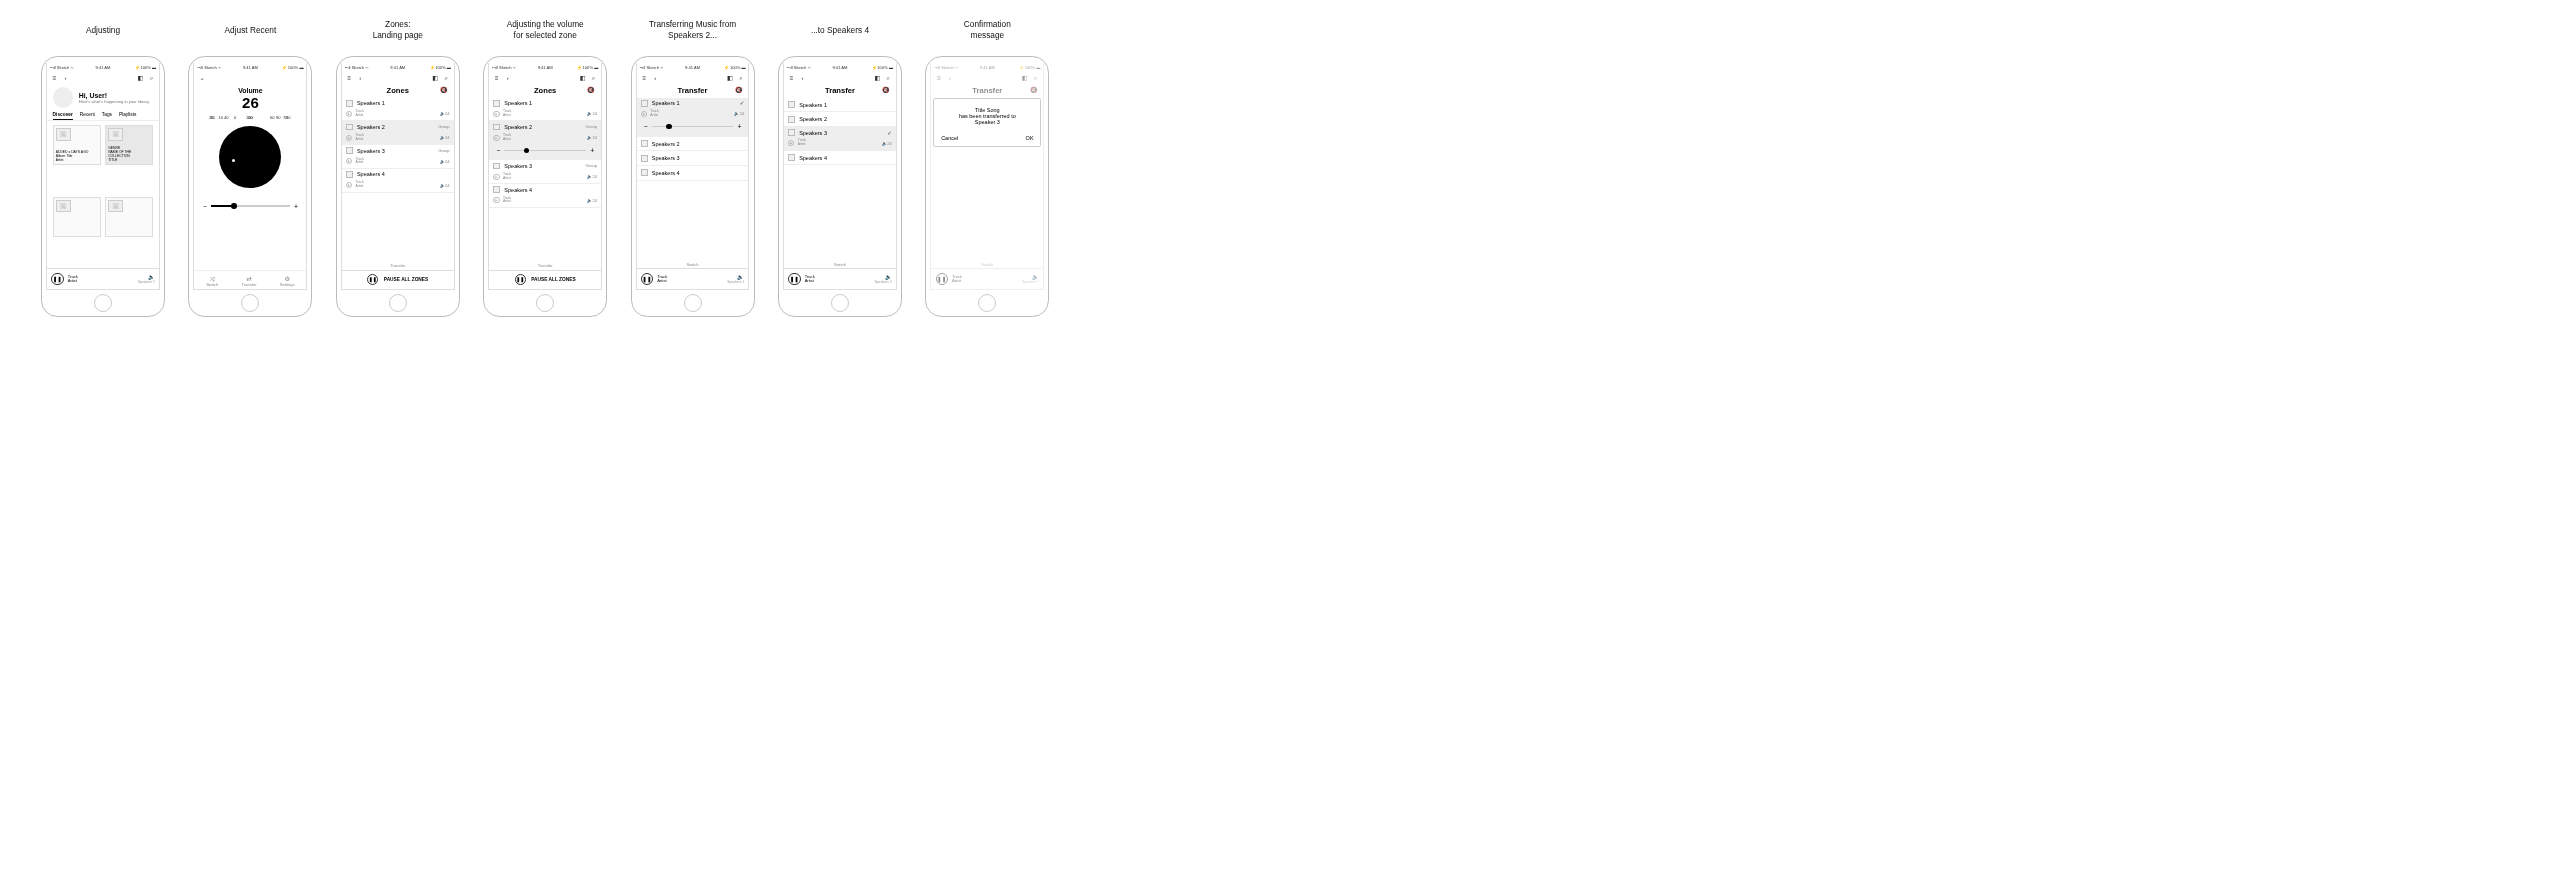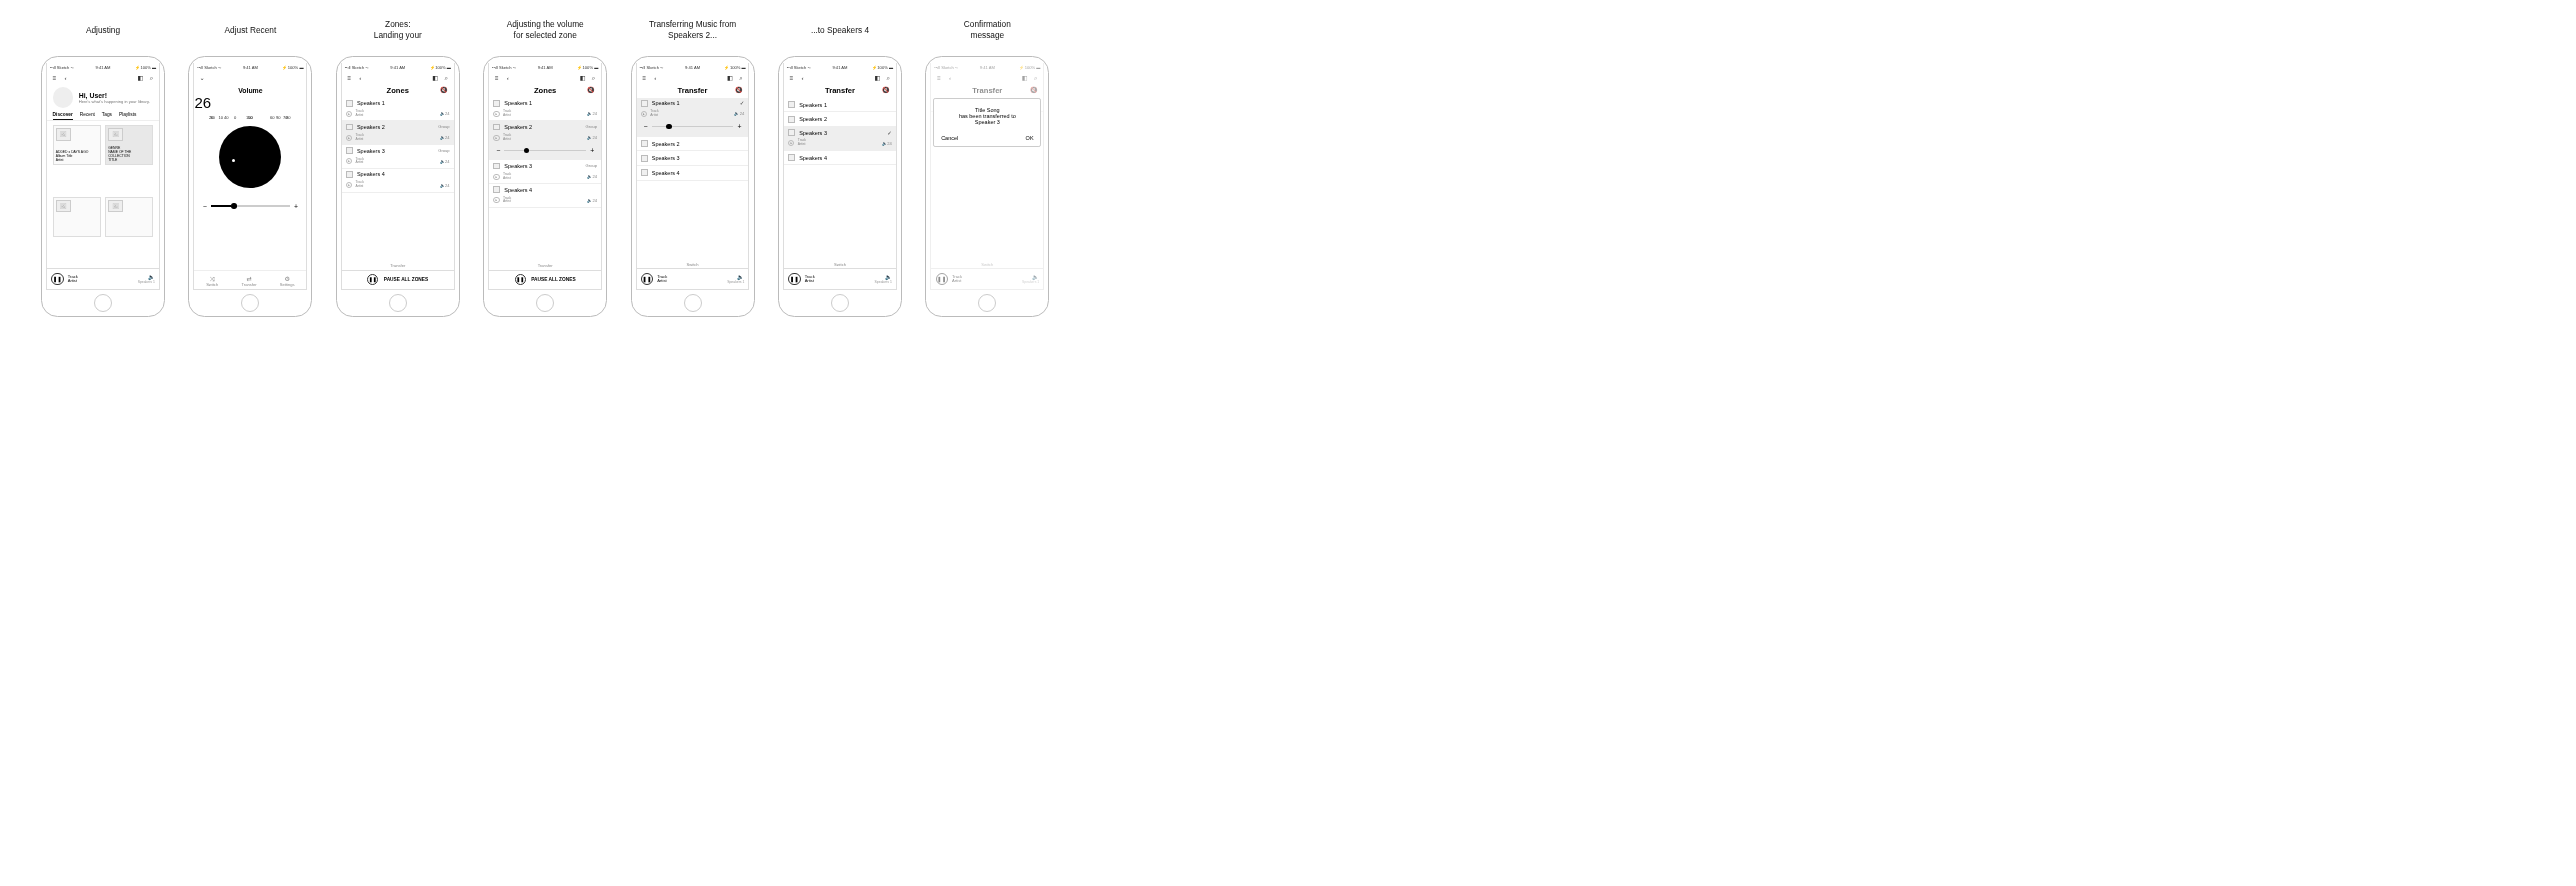--- a/index.html
+++ b/index.html
@@ -40,21 +40,21 @@
   .np { height: 20.6px; border-top: 0.7px solid #ddd; display: flex; align-items: center; padding: 0 4.1px; gap: 4.1px; font-size: 4.1px; }
   .np .pp { width: 12.4px; height: 12.4px; border: 0.7px solid #333; border-radius: 50%; display: flex; align-items: center; justify-content: center; font-size: 5.5px; }
   .np .info { flex: 1; line-height: 1.1; }
   .np .right { text-align: right; color: #999; font-size: 3.4px; }
   .np .vol-ic { font-size: 5.5px; color: #999; }
 
   
   .mini-link { text-align: center; font-size: 4.1px; color: #888; padding: 1.4px 0; }
 
   
-  .vol-big { font-size: 15px; font-weight: 400; }
+  .vol-big { text-align: center; font-size: 15px; font-weight: 700; }
   .vol-label { text-align: center; font-size: 6.9px; font-weight: 600; margin-top: 2.8px; }
   .dial-wrap { position: relative; width: 83px; height: 83px; margin: 4.1px auto 1.4px auto; }
   .dial { width: 62px; height: 62px; background: #000; border-radius: 50%; position: absolute; left: 10.3px; top: 10.3px; }
   .dot { width: 3.4px; height: 3.4px; background: #fff; border-radius: 50%; position: absolute; left: 12.4px; top: 33px; }
   .tick { position: absolute; font-size: 4.1px; color: #333; }
   .slider-row { display: flex; align-items: center; gap: 4.1px; padding: 2.8px 8.3px; font-size: 6.9px; }
   .slider-row .bar { flex: 1; height: 1.4px; background: #ccc; position: relative; }
   .slider-row .fill { position: absolute; left: 0; top: 0; height: 1.4px; background: #000; }
   .slider-row .knob { width: 5.5px; height: 5.5px; background: #000; border-radius: 50%; position: absolute; top: -2.1px; }
   .bot-tabs { display: flex; justify-content: space-around; font-size: 4.1px; color: #888; padding: 4.1px 0 1.4px 0; border-top: 0.7px solid #eee; margin-top: auto; }
@@ -205,21 +205,21 @@
         <div><span class="ic2">⇄</span><span>Transfer</span></div>
         <div><span class="ic2">⚙</span><span>Settings</span></div>
       </div>
     </div>
     <div class="homebtn"></div>
   </div>
 </div>
 
 <div class="col">
   <div class="caption" style="white-space:pre-line">Zones:
-Landing your</div>
+Landing page</div>
   <div class="phone">
     <div class="screen">
       <div class="status">
           <span>••ıll <span>Sketch</span> ⏦</span>
           <span class="mid">9:41 AM</span>
           <span>⚡<span>100%</span> ▬</span>
         </div>
       <div class="hdr">
         <span class="ic">≡</span>
         <span class="ic">‹</span>

